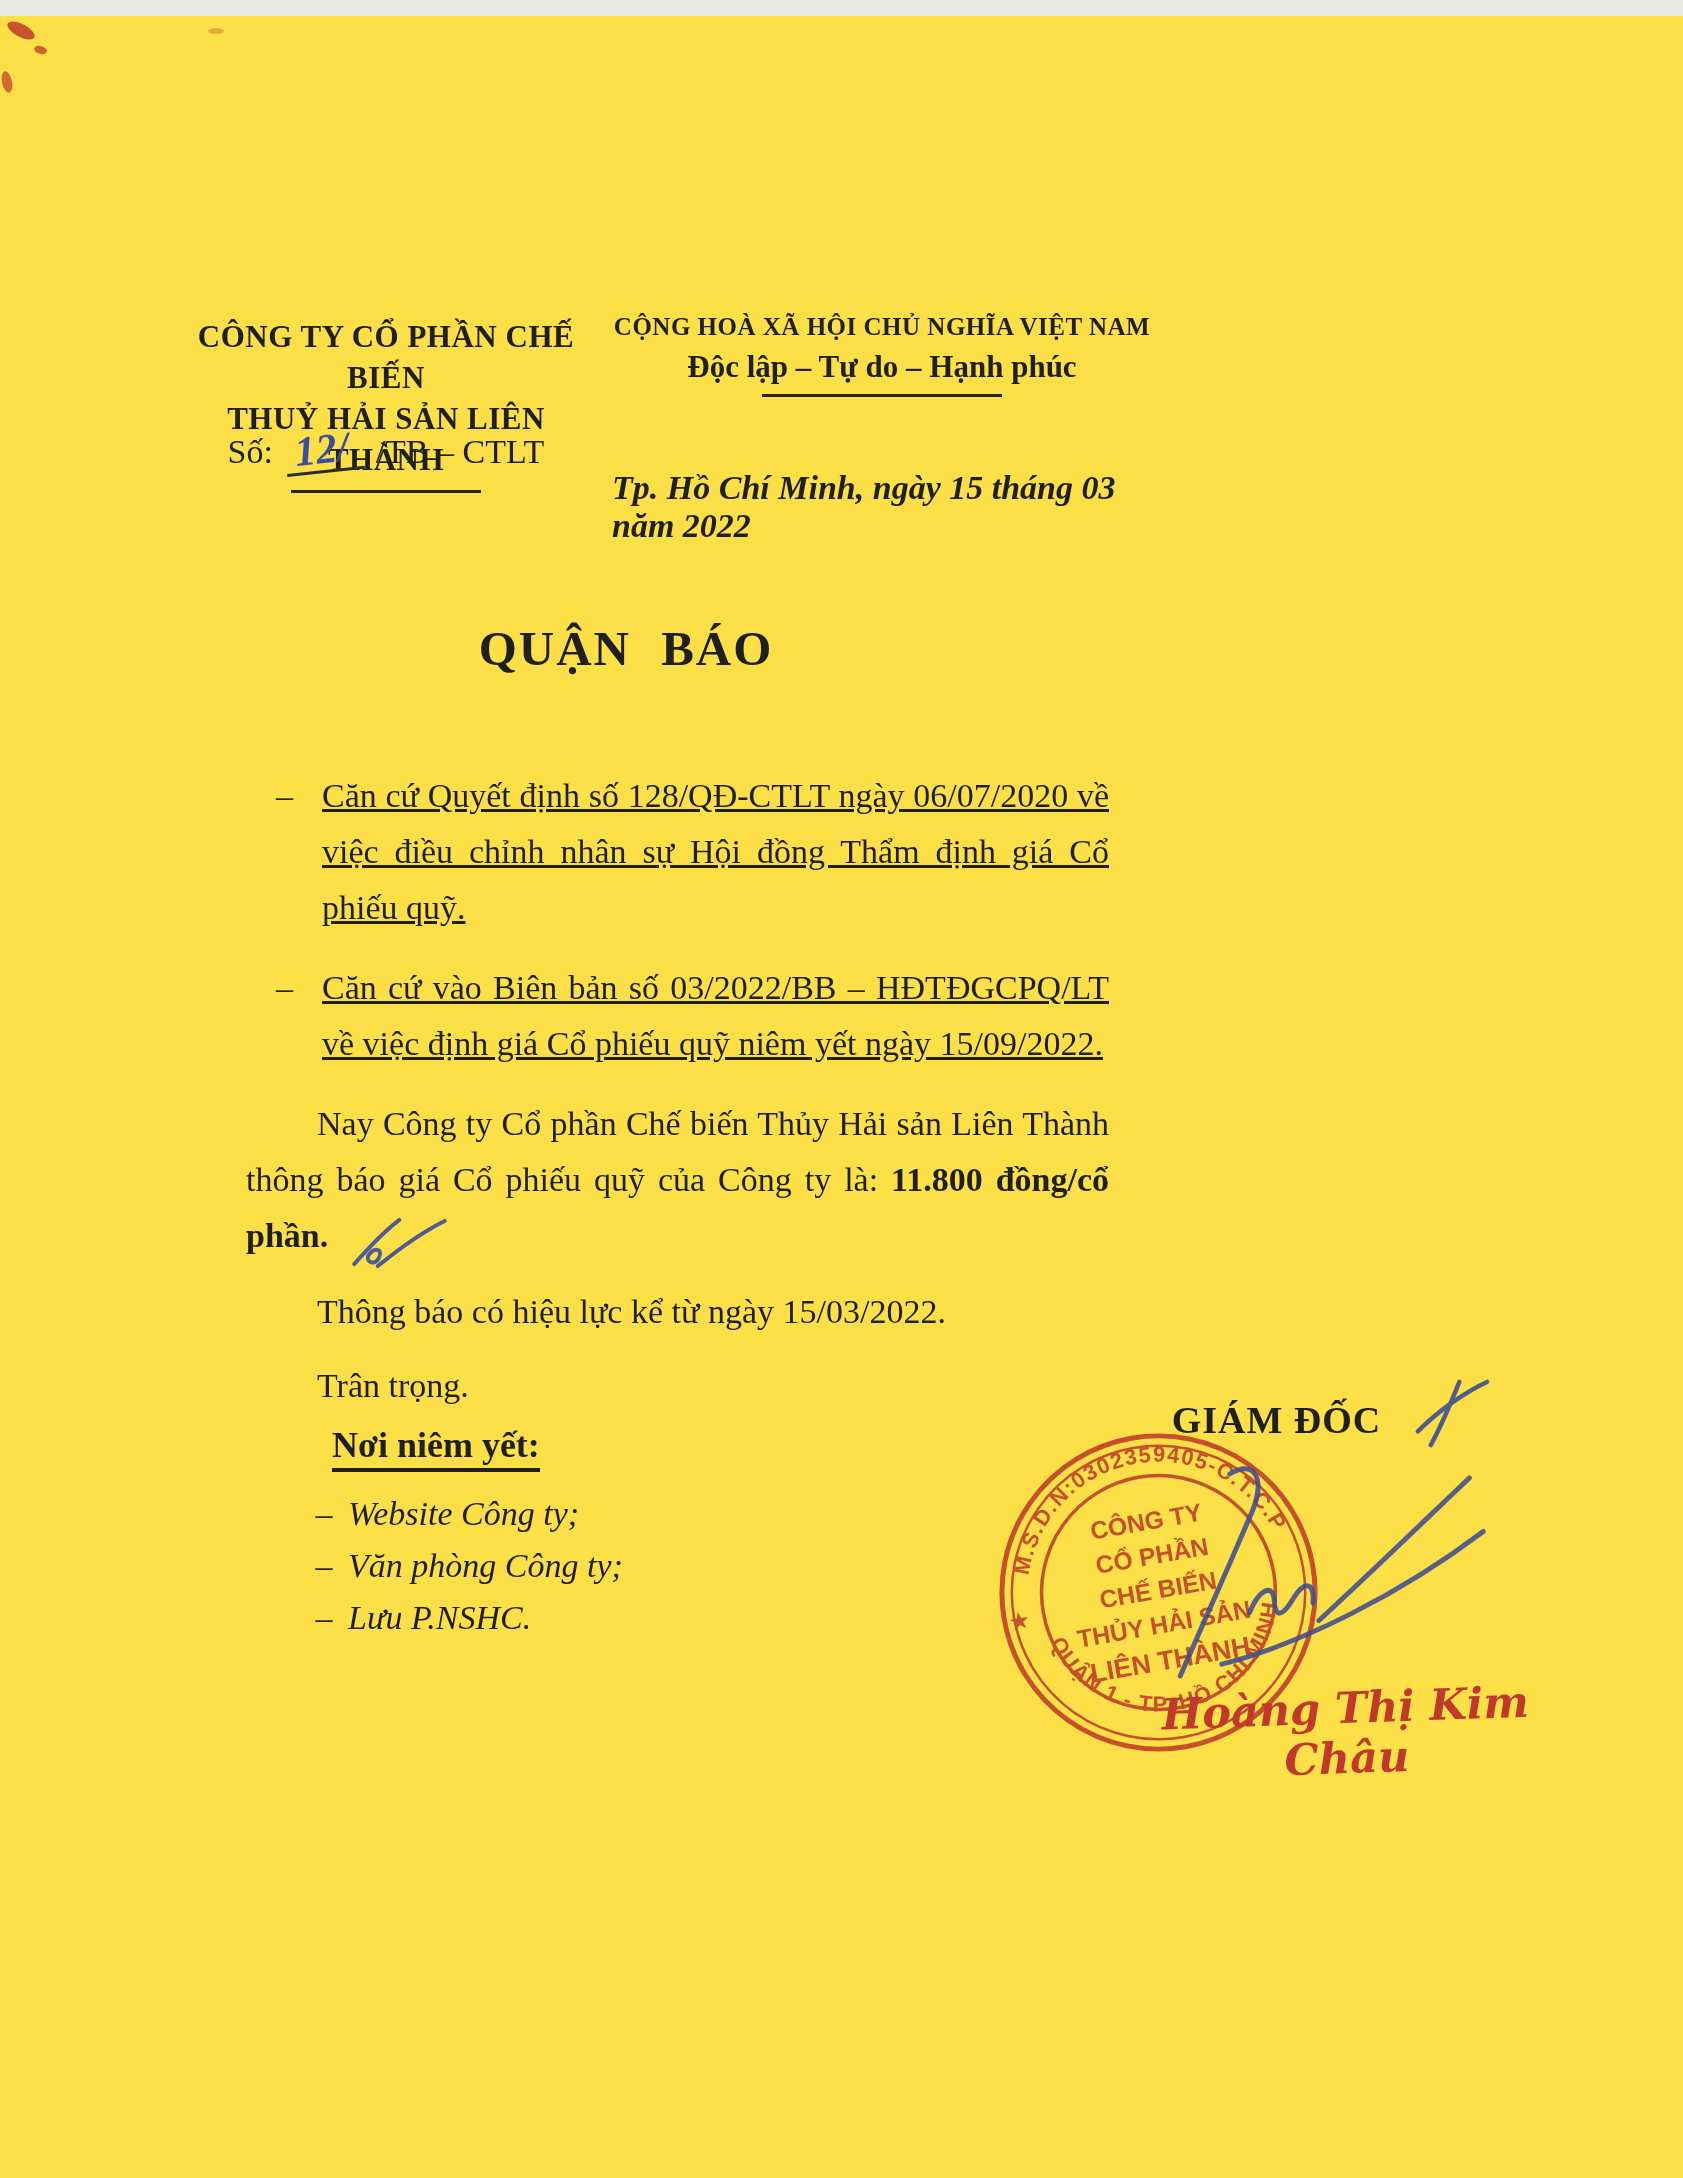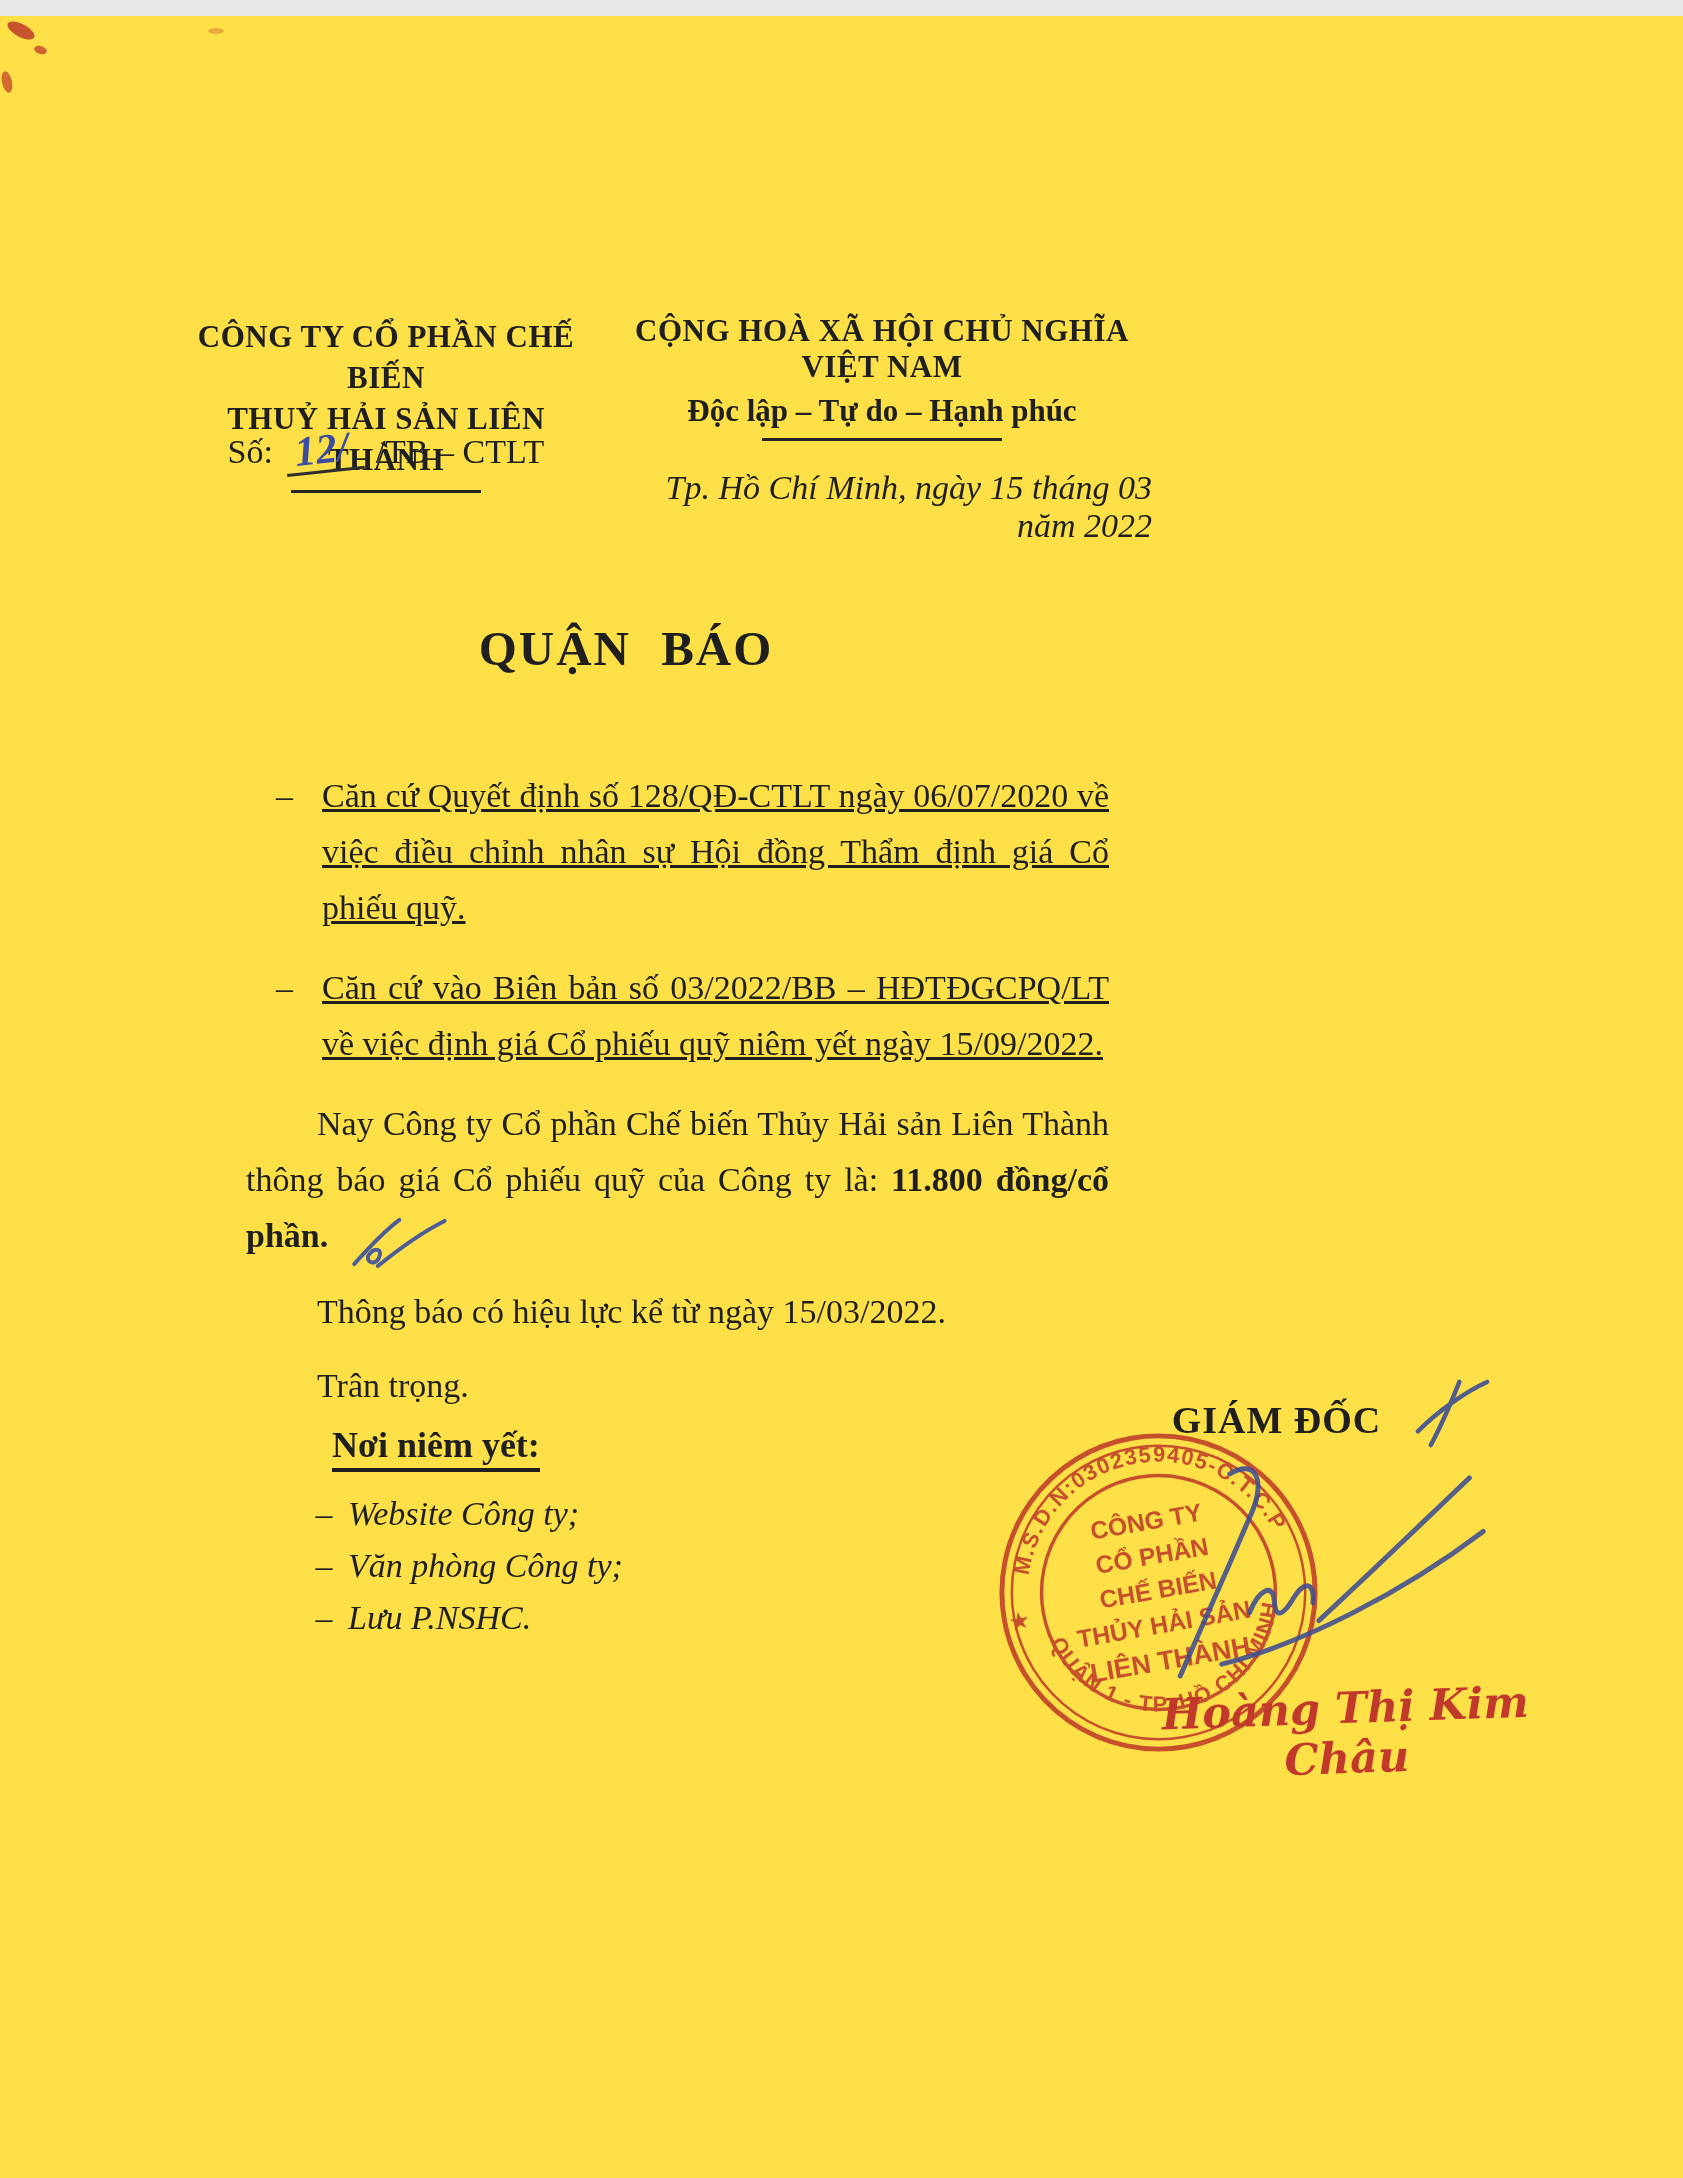--- a/index.html
+++ b/index.html
@@ -37,26 +37,26 @@
     font-style:italic;font-weight:bold;
     transform:rotate(-6deg);
     border-bottom:3px solid #2d2d2d;
     padding:0 14px 4px 10px;
     margin:0 4px;
   }
   .header-right{
     position:absolute;left:612px;top:297px;width:540px;
     text-align:center;font-weight:bold;
   }
-  .header-right .motto1{font-size:31px;letter-spacing:0.5px;}
+  .header-right .motto1{font-size:25px;letter-spacing:0.5px;}
   .header-right .motto2{font-size:31px;margin-top:8px;}
   .header-right .rule{width:240px;height:3px;background:#242424;margin:9px auto 0;}
   .date-line{
     position:absolute;left:612px;top:453px;width:540px;
-    text-align:right;font-style:italic;font-size:34px;
+    text-align:left;font-style:italic;font-size:34px;font-weight:bold;
   }
 
   
   .title-block{position:absolute;left:0;top:604px;width:1252px;text-align:center;}
   .title-main{font-size:49px;font-weight:bold;letter-spacing:2px;word-spacing:16px;}
   .title-sub{font-size:35px;font-weight:bold;margin-top:8px;}
 
   
   .body-col{position:absolute;left:246px;top:752px;width:863px;font-size:34px;line-height:56px;}
   .bullet{display:flex;margin-bottom:24px;}

